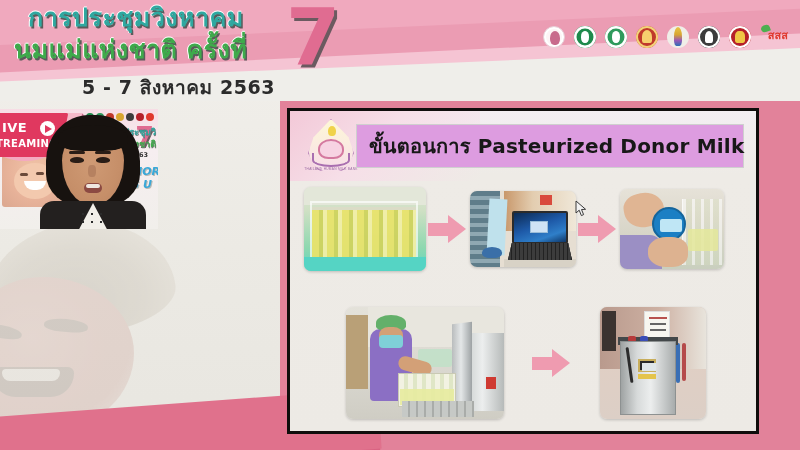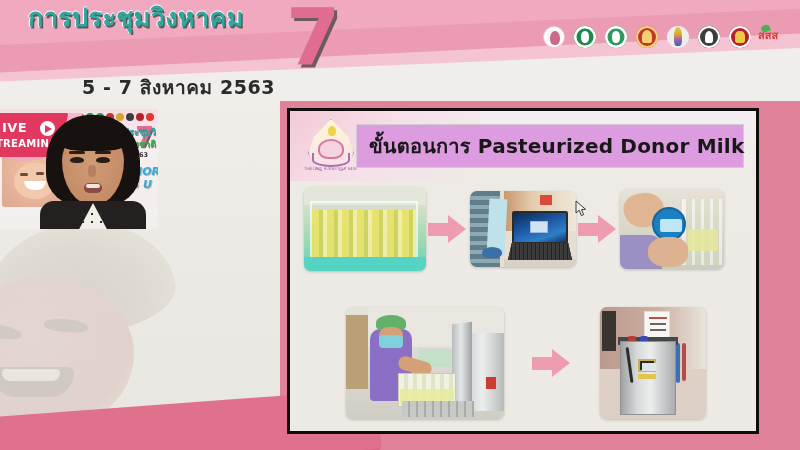--- a/index.html
+++ b/index.html
@@ -109,21 +109,21 @@
     border-radius:50% 50% 30% 30%; }
   .lg6 .disc { background:#3c3c3c; box-shadow:inset 0 0 0 2px #fff, inset 0 0 0 3.5px #3c3c3c; }
   .lg6 .disc::after { content:""; position:absolute; left:7px; top:5px; width:8px; height:12px;
     background:#fff; border-radius:50% 50% 20% 20%; }
   .lg7 .disc { background:#b5202a; box-shadow:inset 0 0 0 2px #fff, inset 0 0 0 3.5px #b5202a; }
   .lg7 .disc::after { content:""; position:absolute; left:6px; top:5px; width:10px; height:12px;
     background:#f0c645; border-radius:40% 40% 20% 20%; }
   .lg8 { width:30px; }
   .lg8 .disc { left:0; width:30px; height:20px; border-radius:3px; background:transparent;
     font-family:"DejaVu Sans", sans-serif; font-weight:bold; font-size:11px;
-    color:#e0392e; text-align:left; line-height:20px; }
+    color:#e0392e; text-align:right; line-height:20px; }
   .lg8 .disc::before { content:""; position:absolute; left:3px; top:-1px; width:9px; height:7px;
     background:#4caf50; border-radius:50% 50% 0 50%; transform:rotate(-20deg); }
 
   
   .speaker { position:absolute; left:0; top:109px; width:158px; height:120px;
     overflow:hidden; background:#e7e5e0; }
   .sp-poster { position:absolute; inset:0;
     background:linear-gradient(180deg,#f7dde5 0%,#f6eef0 34%,#f1efeb 100%); }
   .sp-poster-logos { position:absolute; right:4px; top:4px; display:flex; gap:2px; }
   .sp-poster-logos i { width:8px; height:8px; border-radius:50%; display:block; }
@@ -406,20 +406,21 @@
   <div class="pink-band-bottom2"></div>
   <div class="pink-band-bottom"></div>
 
   <div class="header">
     <div class="hdr-pink-1"></div>
     <div class="hdr-pink-2"></div>
     <div class="hdr-pink-3"></div>
     <div class="hdr-white"></div>
 
     <div class="th-title-1">การประชุมวิงหาคม</div>
+    <div class="th-title-2">นมแม่แห่งชาติ ครั้งที่</div>
     <div class="th-date">5 - 7 สิงหาคม 2563</div>
     <div class="big-seven">7</div>
 
 
     <div class="logos">
       <div class="logo lg1">
           <div class="disc"></div>
         </div>
       <div class="logo lg2">
           <div class="disc"></div>

